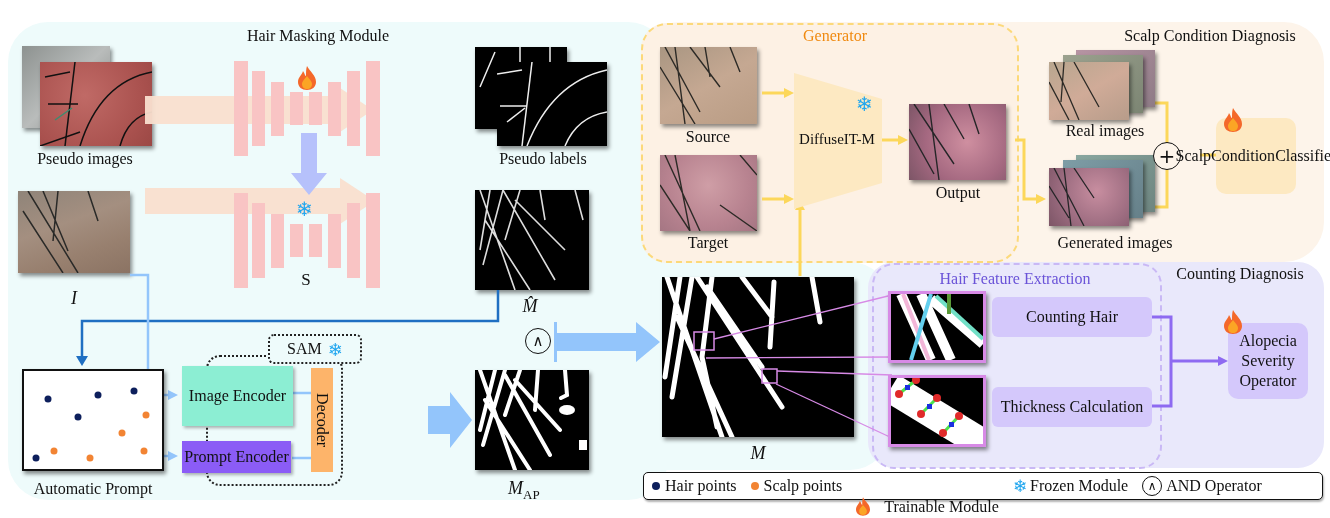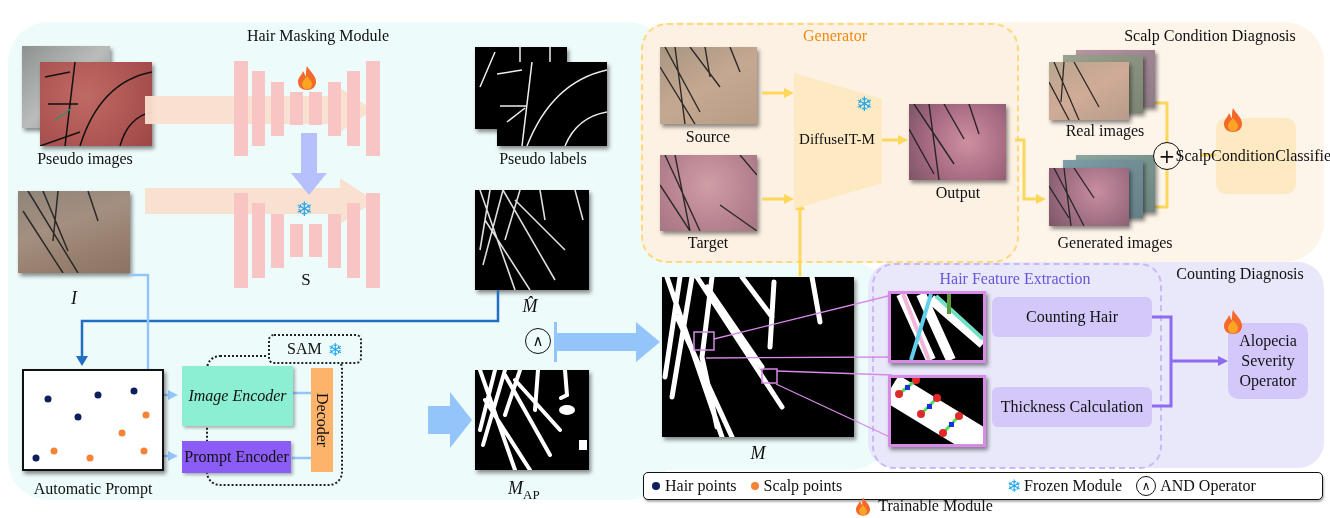--- a/index.html
+++ b/index.html
@@ -152,21 +152,21 @@
     </g>
   </svg>
 </div>
 <div class="lbl" style="left:18px;top:480px;width:150px;">Automatic Prompt</div>
 
 <div class="abs" style="left:206px;top:355px;width:133px;height:127px;border:2px dotted #222;border-radius:14px;"></div>
 <div class="abs" style="left:268px;top:334px;width:90px;height:26px;border:2px dotted #222;border-radius:6px;background:#eefbfb;display:flex;align-items:center;justify-content:center;gap:6px;font-size:16px;">
   <span>SAM</span>
   <span style="color:#20a6ef;font-size:18px;font-family:'DejaVu Sans',sans-serif;">❄</span>
 </div>
-<div class="box" style="left:182px;top:366px;width:111px;height:60px;background:#8ceed3;box-shadow:2px 2px 3px rgba(0,0,0,0.3);font-style:italic;">Image Encoder</div>
+<div class="box" style="left:182px;top:366px;width:111px;height:60px;background:#8ceed3;box-shadow:2px 2px 3px rgba(0,0,0,0.3);">Image Encoder</div>
 <div class="box" style="left:182px;top:441px;width:109px;height:32px;background:#8b5cf6;box-shadow:2px 2px 3px rgba(0,0,0,0.3);">Prompt Encoder</div>
 <div class="box" style="left:311px;top:368px;width:22px;height:104px;background:#fdb46a;">
   <span style="writing-mode:vertical-rl;font-size:16px;">Decoder</span>
 </div>
 
 <svg style="left:428px;top:392px;" width="46" height="56">
   <polygon points="0,14 22,14 22,0 44,28 22,56 22,42 0,42" fill="#93c5fb"></polygon>
 </svg>
 
 <div class="img mask" style="left:475px;top:370px;width:114px;height:100px;">
@@ -350,21 +350,21 @@
 
 <div class="abs" style="left:643px;top:472px;width:670px;height:26px;border:1.5px solid #111;border-radius:5px;background:#fff;box-shadow:1px 2px 2px rgba(0,0,0,0.3);display:flex;align-items:center;gap:14px;padding-left:8px;font-size:16px;">
   <span style="display:flex;align-items:center;gap:5px;">
     <span style="display:inline-block;width:8px;height:8px;border-radius:50%;background:#0d1f5c;"></span>
     <span>Hair points</span>
   </span>
   <span style="display:flex;align-items:center;gap:5px;">
     <span style="display:inline-block;width:8px;height:8px;border-radius:50%;background:#f28433;"></span>
     <span>Scalp points</span>
   </span>
-  <span style="display:flex;align-items:center;gap:8px;margin-top:40px;">
+  <span style="display:flex;align-items:flex-end;gap:14px;margin-top:40px;">
     <svg style="position:static;" width="14" height="19" viewBox="0 0 18 24">
       <path d="M9 0 C12 6 18 9 18 16 C18 21 14 24 9 24 C4 24 0 21 0 16 C0 11 4 9 5 5 C7 8 7 10 8 10 C8 6 8 3 9 0Z" fill="#f4682a"></path>
       <path d="M9 10 C11 13 14 15 14 18 C14 21 12 23 9 23 C6 23 4 21 4 18 C4 15 7 13 9 10Z" fill="#fba525"></path>
     </svg>
     <span>Trainable Module</span>
   </span>
   <span style="display:flex;align-items:center;gap:3px;">
     <span style="color:#20a6ef;font-size:17px;font-family:'DejaVu Sans',sans-serif;">❄</span>
     <span>Frozen Module</span>
   </span>

